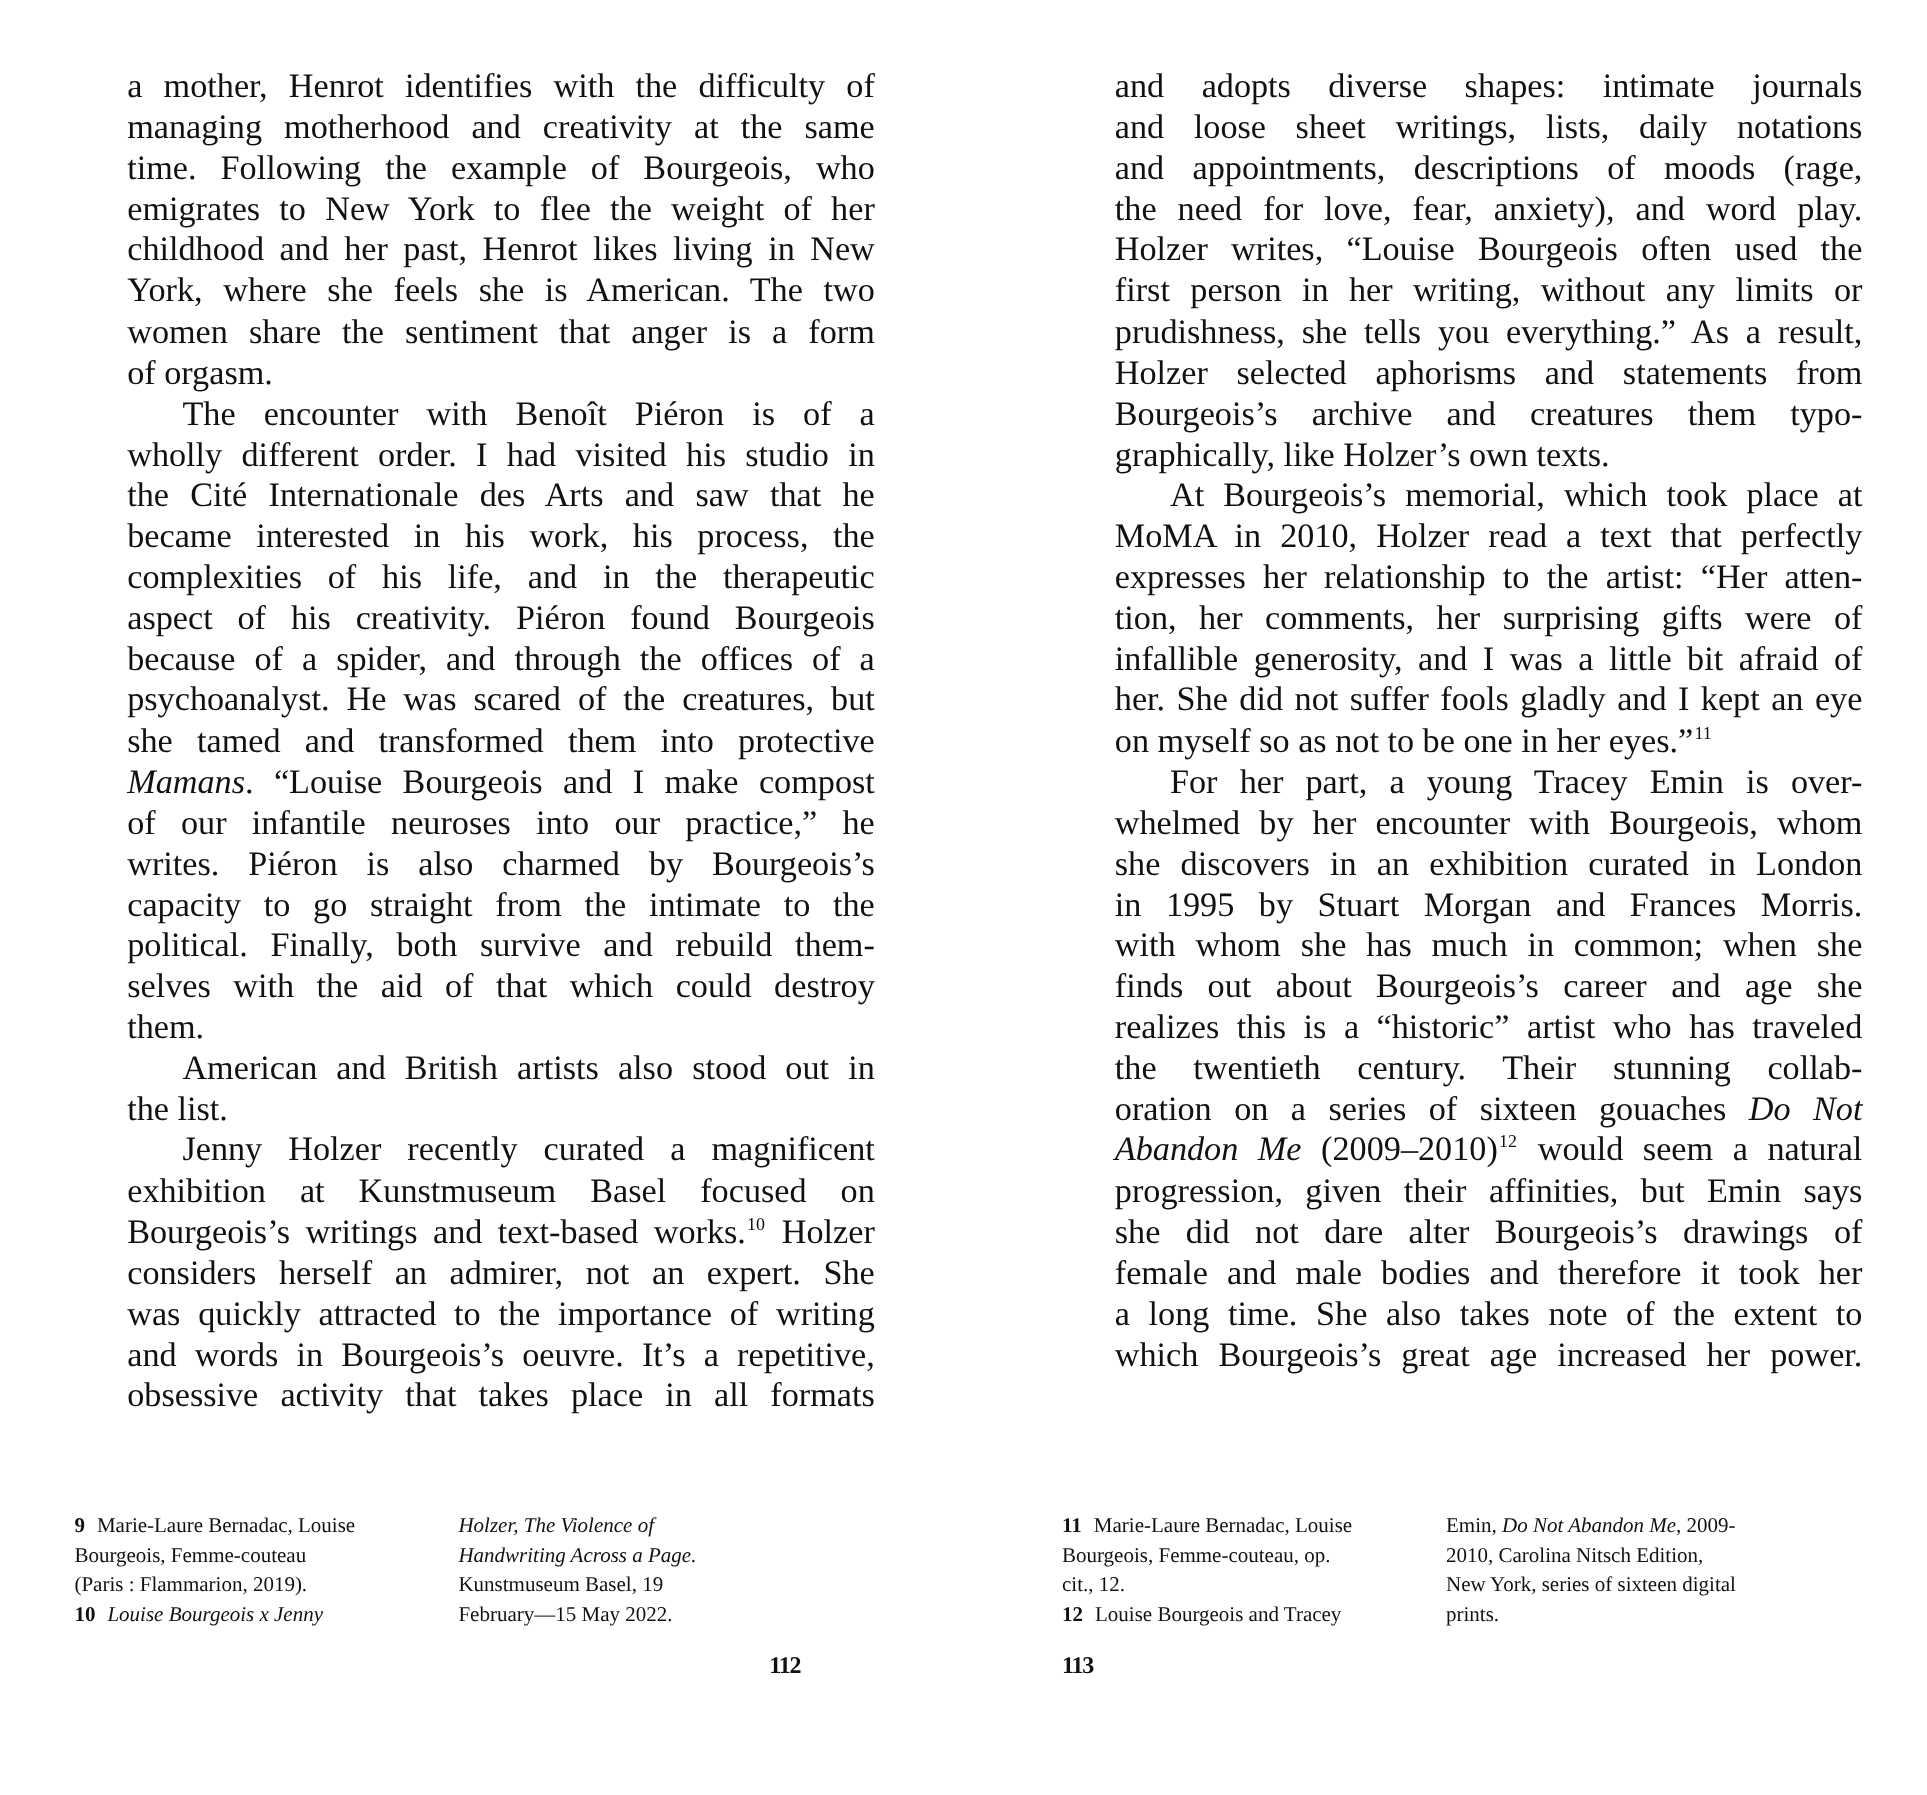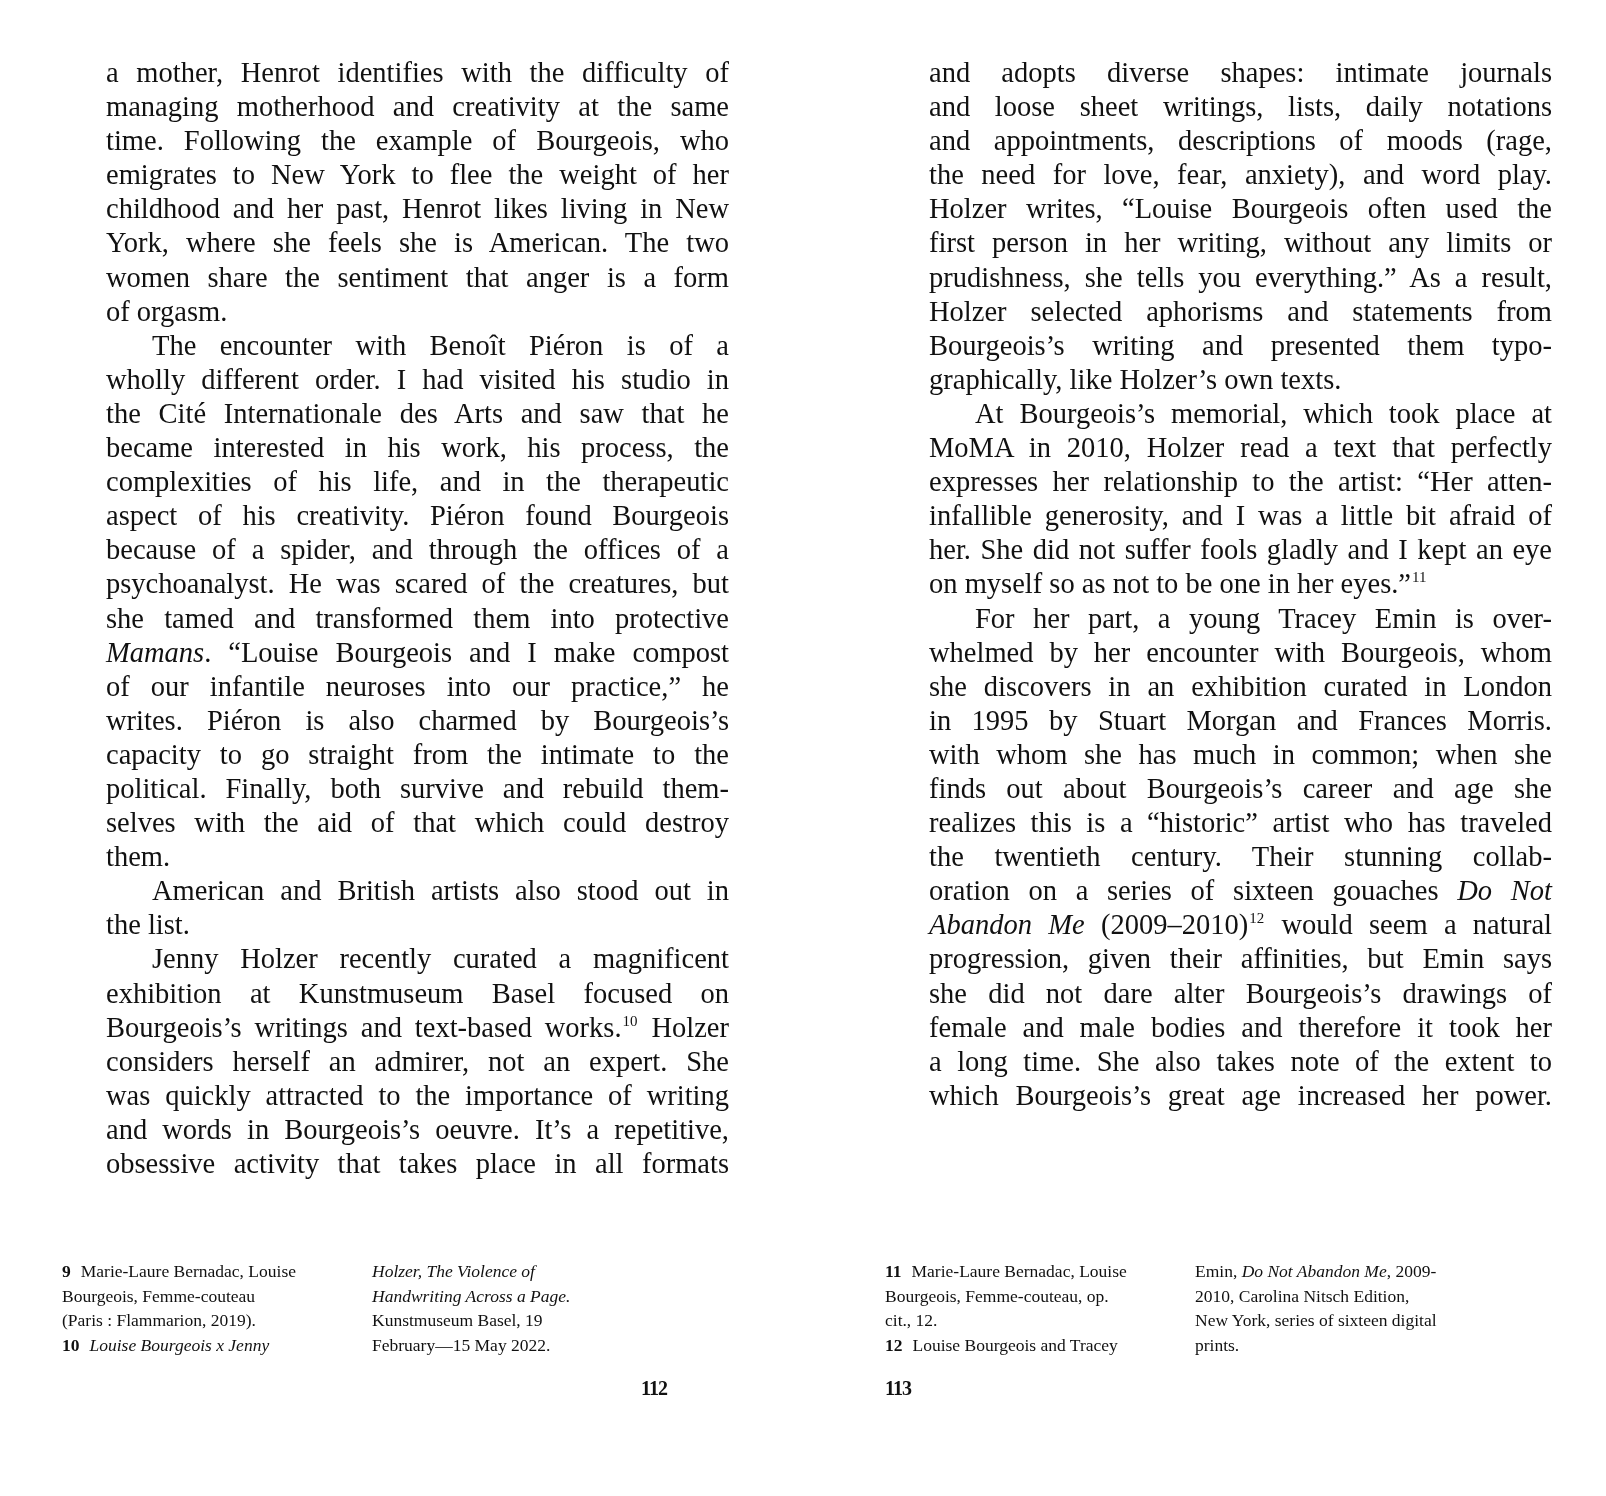--- a/index.html
+++ b/index.html
@@ -25,21 +25,21 @@
     overflow: visible;
   }
   .line.last { text-align-last: left; }
   .line.indent { padding-left: 46px; }
   .line .it { font-style: italic; }
   sup.fn { font-size: 15px; vertical-align: 0; position: relative; top: -11px; margin-left: 1px; margin-right: 1px; }
 
   .footnotes {
     position: absolute; top: 1259px; width: 623px;
     font-size: 17.5px; line-height: 24.5px;
-    display: flex; gap: 10px;
+    display: flex; gap: 20px;
   }
   .page-left .footnotes { left: 62px; }
   .page-right .footnotes { left: 82px; }
   .fn-col { width: 300px; }
   .fn-line { display: block; white-space: nowrap; }
   .fn-num { font-weight: bold; margin-right: 10px; }
   .fn-it { font-style: italic; }
 
   .page-number {
     position: absolute; top: 1368px;
@@ -108,25 +108,26 @@
 <div class="page page-right">
   <div class="body-col">
       <span class="line">and adopts diverse shapes: intimate journals</span>
       <span class="line">and loose sheet writings, lists, daily notations</span>
       <span class="line">and appointments, descriptions of moods (rage,</span>
       <span class="line">the need for love, fear, anxiety), and word play.</span>
       <span class="line">Holzer writes, “Louise Bourgeois often used the</span>
       <span class="line">first person in her writing, without any limits or</span>
       <span class="line">prudishness, she tells you everything.” As a result,</span>
       <span class="line">Holzer selected aphorisms and statements from</span>
-      <span class="line">Bourgeois’s writing and presented them typo-</span>
+      <span class="line">Bourgeois’s archive and creatures them typo-</span>
       <span class="line last">graphically, like Holzer’s own texts.</span>
       <span class="line indent">At Bourgeois’s memorial, which took place at</span>
       <span class="line">MoMA in 2010, Holzer read a text that perfectly</span>
       <span class="line">expresses her relationship to the artist: “Her atten-</span>
+      <span class="line">tion, her comments, her surprising gifts were of</span>
       <span class="line">infallible generosity, and I was a little bit afraid of</span>
       <span class="line">her. She did not suffer fools gladly and I kept an eye</span>
       <span class="line last"><span>on myself so as not to be one in her eyes.”</span><sup class="fn">11</sup><span></span></span>
       <span class="line indent">For her part, a young Tracey Emin is over-</span>
       <span class="line">whelmed by her encounter with Bourgeois, whom</span>
       <span class="line">she discovers in an exhibition curated in London</span>
       <span class="line">in 1995 by Stuart Morgan and Frances Morris.</span>
       <span class="line">with whom she has much in common; when she</span>
       <span class="line">finds out about Bourgeois’s career and age she</span>
       <span class="line">realizes this is a “historic” artist who has traveled</span>

